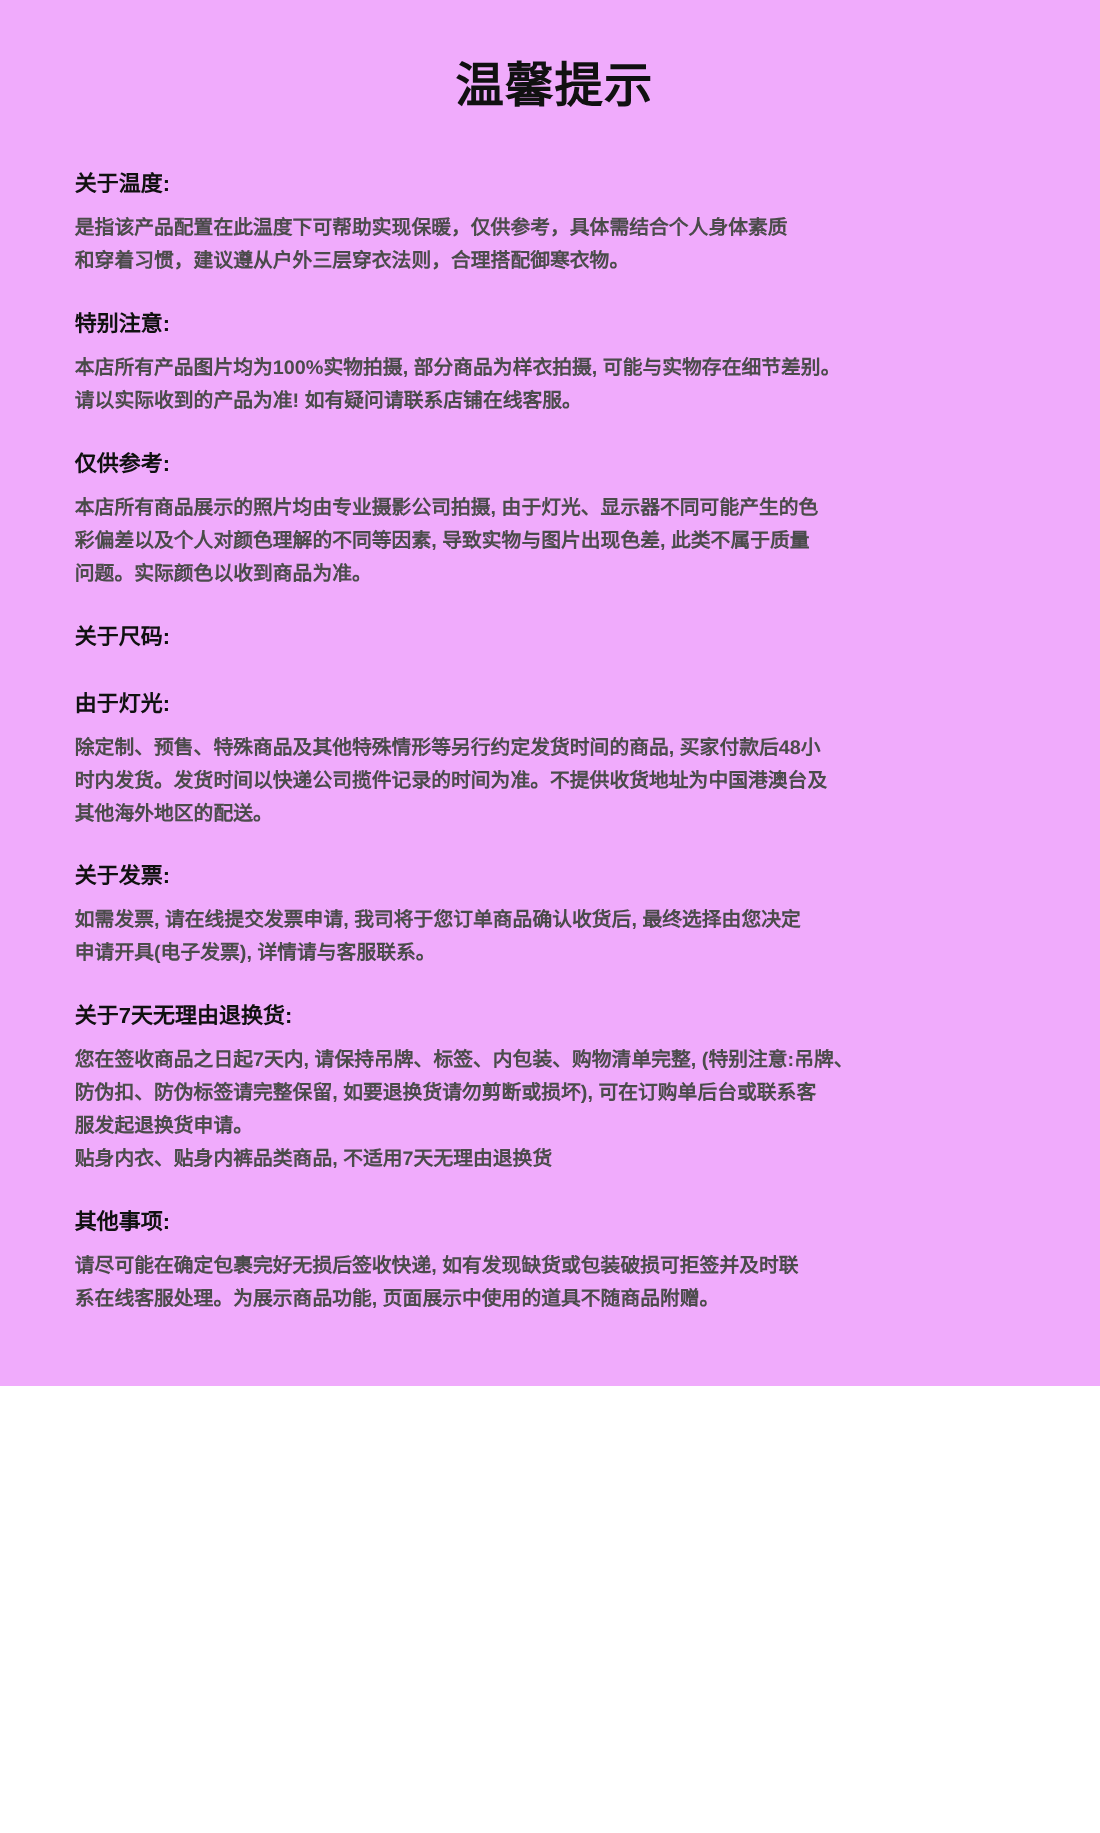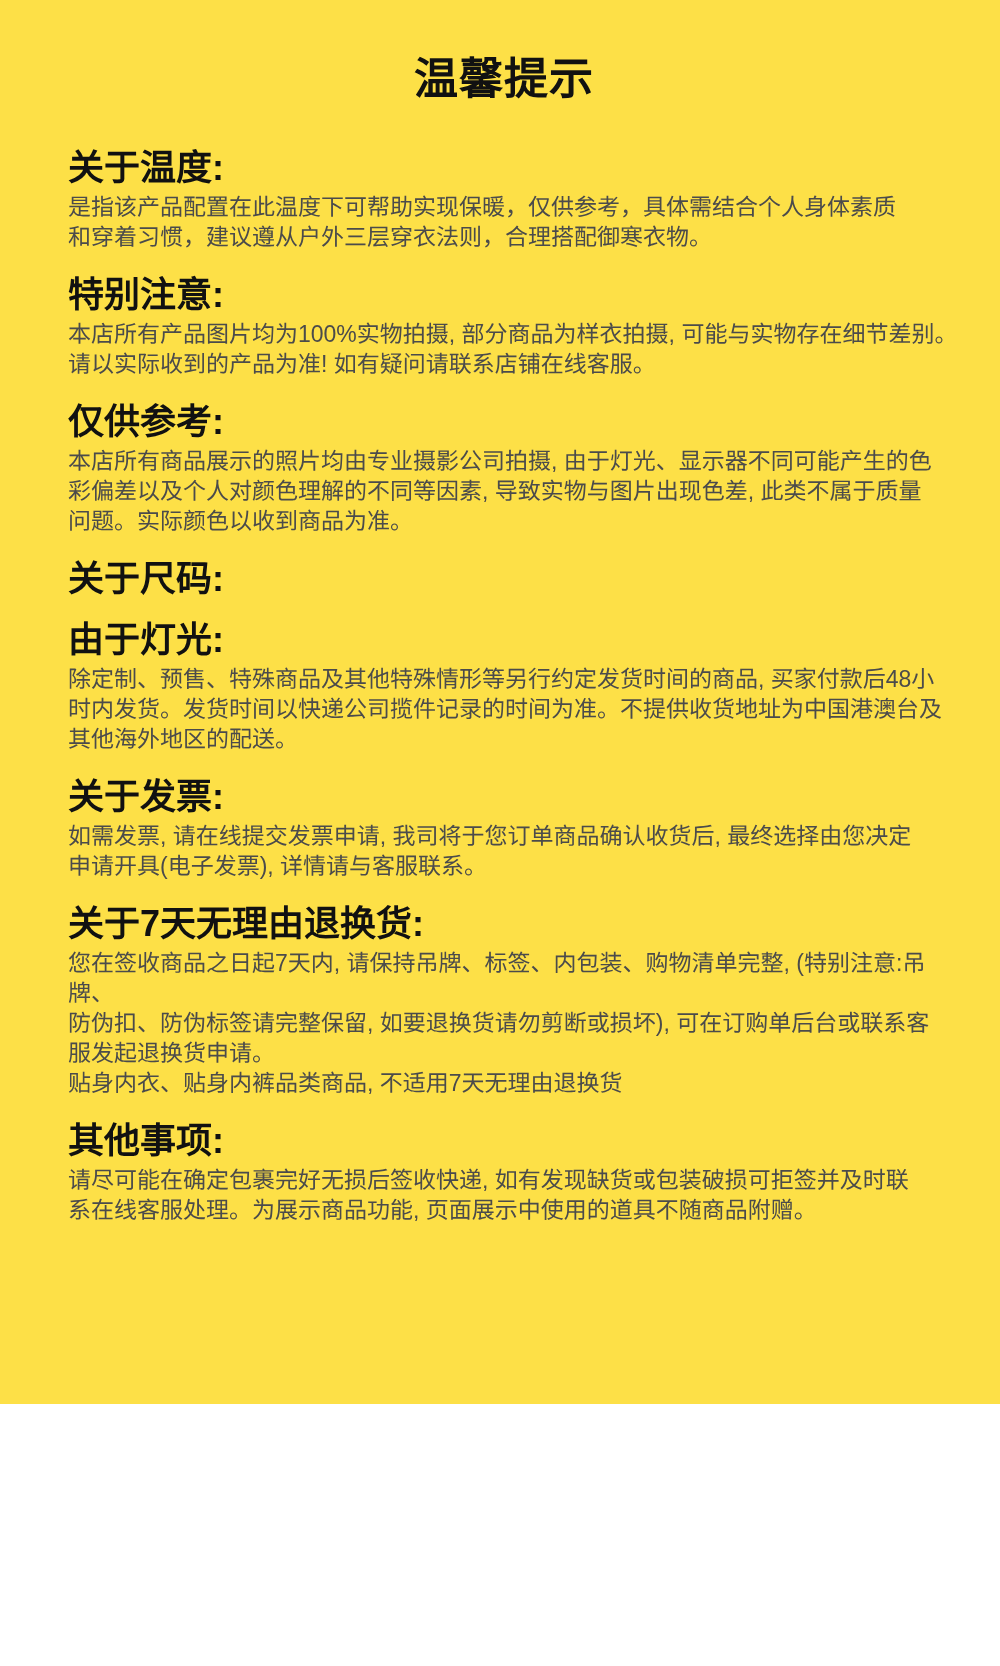--- a/index.html
+++ b/index.html
@@ -9,54 +9,54 @@
   }
   body {
     width: 1000px;
     height: 1666px;
     font-family: "Liberation Sans", sans-serif;
     -webkit-font-smoothing: antialiased;
   }
   .page {
     box-sizing: border-box;
     width: 1000px;
-    height: 1404px;
+    height: 1260px;
     padding: 52px 40px 0 68px;
-    background: #fde047;
+    background: #f0abfc;
     overflow: hidden;
   }
   .title {
     margin: 0;
     width: 872px;
     font-size: 44px;
     line-height: 53px;
     font-weight: 700;
     color: #111111;
     text-align: center;
     letter-spacing: 1px;
   }
   .section {
     margin: 25px 0 0 0;
   }
   .section.first {
     margin-top: 45px;
   }
   .section-heading {
     margin: 0;
-    font-size: 36px;
+    font-size: 20px;
     line-height: 36px;
     font-weight: 700;
     color: #111111;
   }
   .section-body {
     margin: 6px 0 0 0;
     width: 900px;
-    font-size: 23px;
+    font-size: 18px;
     line-height: 30px;
-    font-weight: 400;
+    font-weight: 700;
     color: #4b4b4b;
     white-space: pre-line;
   }
 </style>
 </head>
 <body>
 
 <div class="page">
   <h1 class="title">温馨提示</h1>
 

